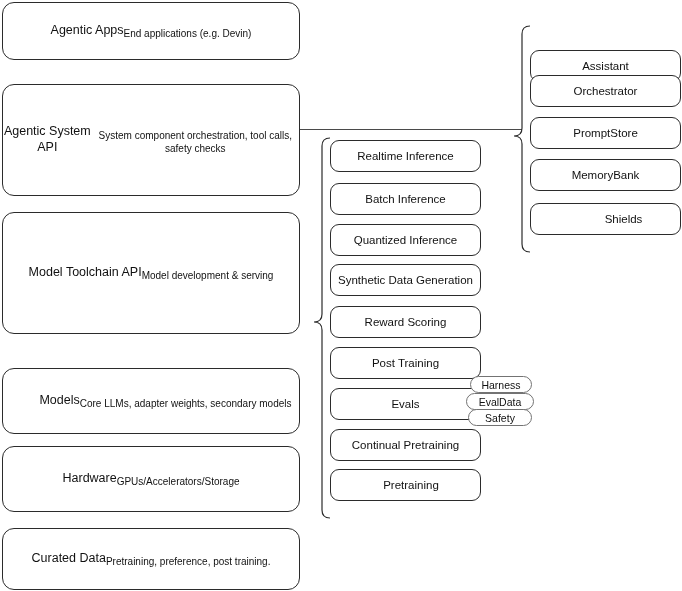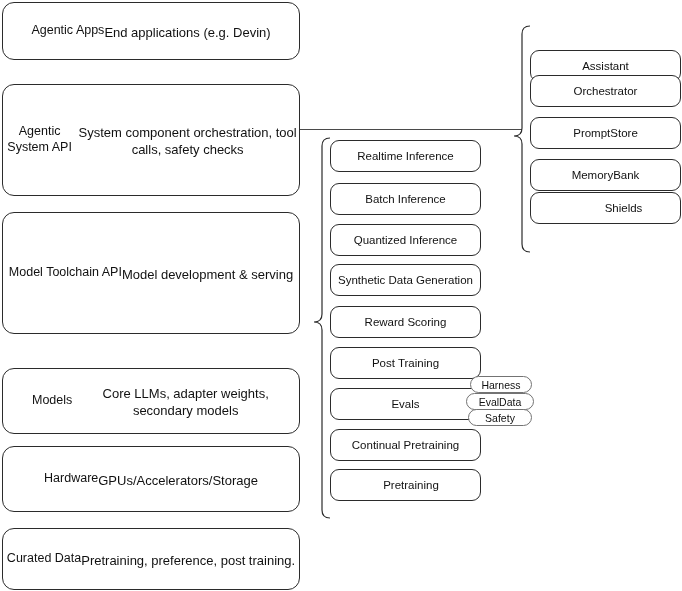--- a/index.html
+++ b/index.html
@@ -28,21 +28,21 @@
     align-items: center;
     justify-content: center;
     text-align: center;
   }
   .box .title {
     font-size: 12.5px;
     color: #111111;
     line-height: 1.25;
   }
   .box .subtitle {
-    font-size: 13px;
+    font-size: 10px;
     color: #111111;
     line-height: 1.3;
     margin-top: 4px;
   }
 
   
   .layer-box { left: 2px; width: 298px; }
 
   
   .cap-box {
@@ -133,21 +133,21 @@
   </div>
   <div class="box comp-box" style="top:75px;">
     <div class="title">Orchestrator</div>
   </div>
   <div class="box comp-box" style="top:117px;">
     <div class="title">PromptStore</div>
   </div>
   <div class="box comp-box" style="top:159px;">
     <div class="title">MemoryBank</div>
   </div>
-  <div class="box comp-box" style="top:192px;padding-left:36px;">
+  <div class="box comp-box" style="top:203px;padding-left:36px;">
     <div class="title">Shields</div>
   </div>
 
   <svg class="brace" style="left:310px; top:136px;" width="24" height="386" viewBox="0 0 24 386">
     <path d="M 20 2 Q 12 2 12 10 L 12 178 Q 12 186 4 186 Q 12 186 12 194 L 12 374 Q 12 382 20 382" fill="none" stroke="#2b2b2b" stroke-width="1.2"></path>
   </svg>
 
   <div class="box cap-box" style="top:140px;">
     <div class="title">Realtime Inference</div>
   </div>

